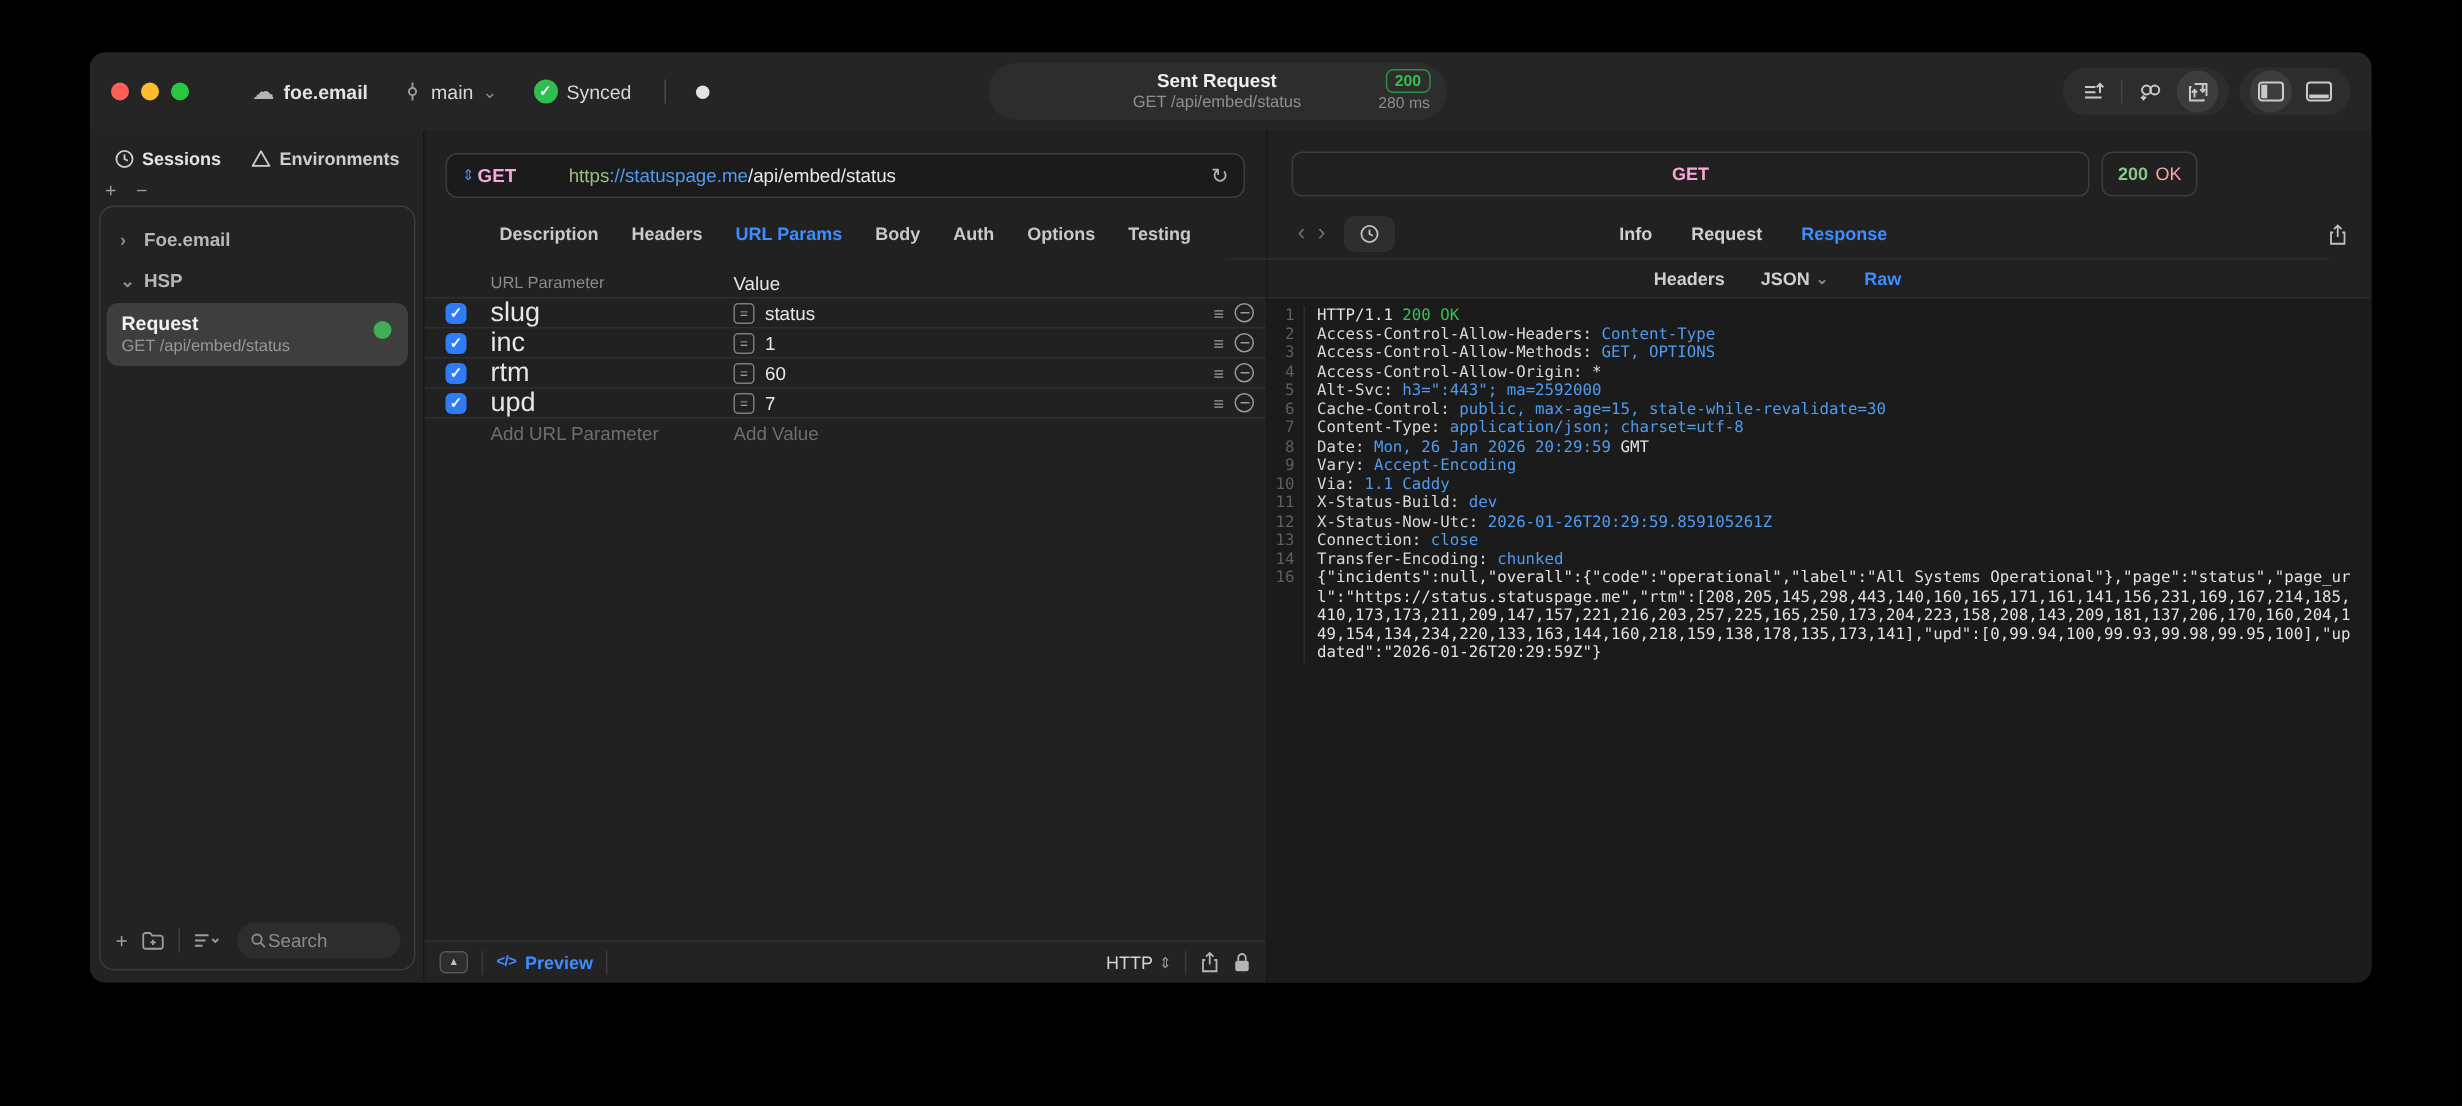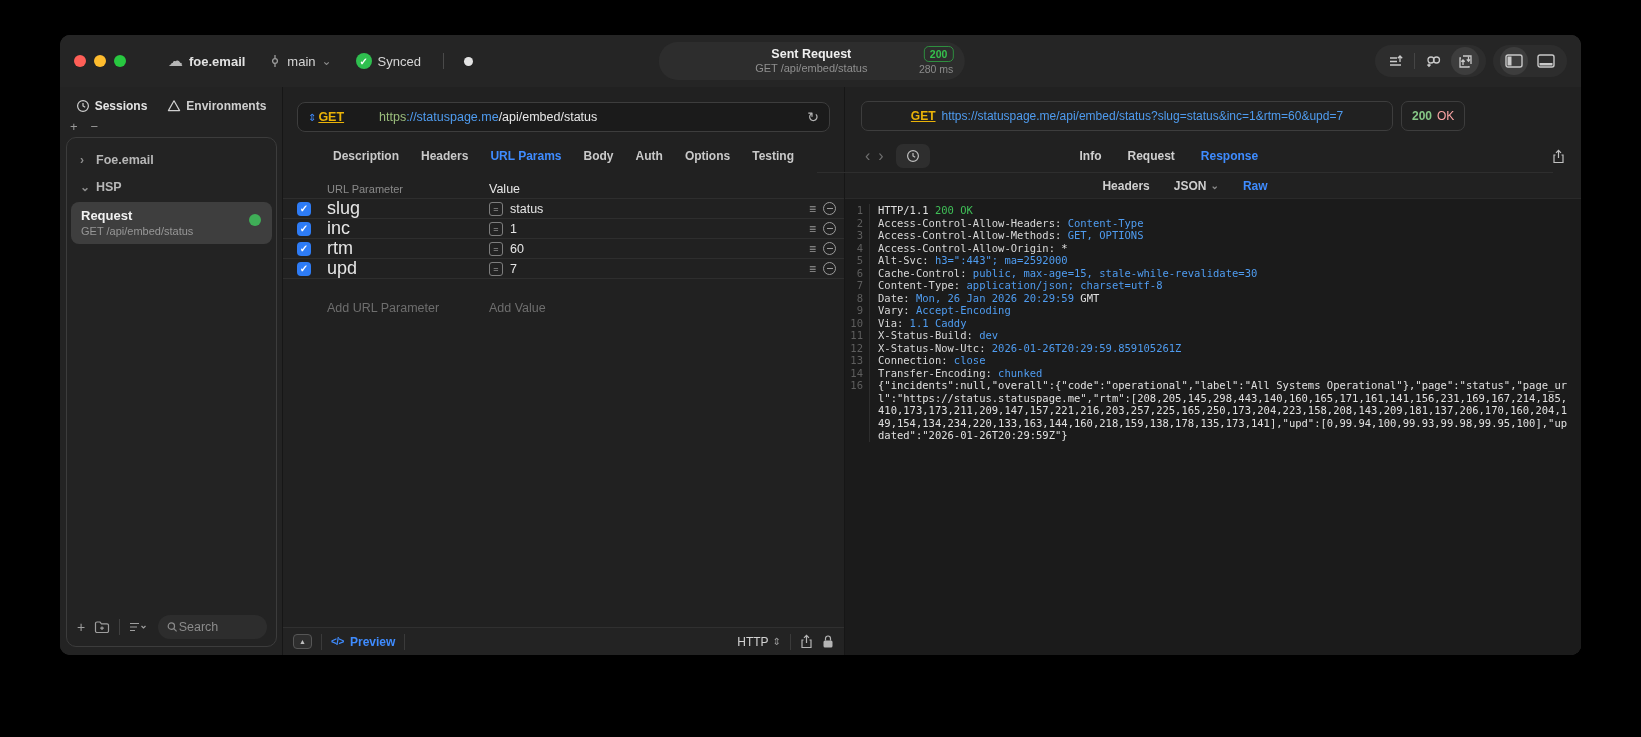--- a/index.html
+++ b/index.html
@@ -72,21 +72,21 @@
     font-family:"Liberation Sans", sans-serif; }
   .search-pill input::placeholder { color:#8b8b8b; }
 
   
   .middle { width:563px; flex:none; background:#212121; border-left:1px solid #161616; border-right:1px solid #161616;
     display:flex; flex-direction:column; }
   .url-wrap { padding:15px 14px 9px; }
   .urlbar { height:30px; border:1px solid #3d3d3d; border-radius:8px; background:#1b1b1b;
     display:flex; align-items:center; padding:0 10px; font-size:12.5px; }
   .updown { color:#3f8cff; font-size:10px; margin-right:2px; }
-  .method { color:#eab308; font-weight:700; margin-right:8px;text-decoration:underline; }
+  .method { color:#f9a8d4; font-weight:700; margin-right:8px; }
   .u-scheme { color:#9cbf7d;padding-left:27px; } .u-host { color:#4f9cf0; } .u-path { color:#e8e8e8; }
   .reload { margin-left:auto; color:#b3b3b3; font-size:14px; }
   .req-tabs { height:30px; display:flex; align-items:center; justify-content:center; gap:22px; }
   .rtab { font-size:12px; font-weight:600; color:#c9c9c9; }
   .rtab.active { color:#3f8cff; }
 
   .ptable { margin-top:8px; }
   .prow { display:flex; align-items:center; height:20px; padding:0 8px 0 14px; border-bottom:1px solid #2e2e2e; }
   .phead { border-bottom:1px solid #2e2e2e; color:#8a8a8a; font-size:11px; height:20px; }
   .col-cb { width:30px; flex:none; }
@@ -94,21 +94,21 @@
   .phead .col-name { font-size:11px; color:#8a8a8a; }
   .col-val { flex:1; display:flex; align-items:center; gap:7px; font-size:12.5px; color:#e6e6e6; }
   .col-icons { width:50px; flex:none; display:flex; align-items:center; justify-content:flex-end; gap:8px; color:#9a9a9a; }
   .cb { width:14px; height:14px; border-radius:4px; background:#2e7cf6; color:#fff; font-size:10px; font-weight:700;
     display:flex; align-items:center; justify-content:center; }
   .eq-box { width:14px; height:14px; border:1px solid #7d7d7d; border-radius:3px; color:#b9b9b9; font-size:9px;
     display:flex; align-items:center; justify-content:center; }
   .reorder { font-size:12px; letter-spacing:-1px; }
   .remove { width:13px; height:13px; border:1.2px solid #9a9a9a; border-radius:50%; position:relative; }
   .remove::after { content:""; position:absolute; left:2.5px; right:2.5px; top:50%; height:1.2px; margin-top:-0.6px; background:#9a9a9a; }
-  .padd { color:#6e6e6e; border-bottom:none;margin-top:19px; }
+  .padd { color:#6e6e6e; border-bottom:none; }
   .padd .col-name, .padd .col-val { color:#6e6e6e; font-size:12.5px; }
 
   .mid-spacer { flex:1; }
   .mid-bottom { height:28px; flex:none; border-top:1px solid #303030; background:#232323;
     display:flex; align-items:center; padding:0 10px; gap:9px; }
   .collapse-box { width:19px; height:15px; border:1px solid #565656; border-radius:4px; background:#2e2e2e;
     display:flex; align-items:center; justify-content:center; color:#c0c0c0; font-size:7px; }
   .mb-sep { width:1px; height:16px; background:#3a3a3a; }
   .preview { display:flex; align-items:center; gap:6px; color:#3f8cff; font-size:12px; font-weight:600; }
   .code-glyph { font-size:10px; font-weight:700; letter-spacing:-0.5px; }
@@ -424,21 +424,20 @@
             <path d="M3.5 6.5 V4.5 A2.5 2.5 0 0 1 8.5 4.5 V6.5"></path>
           </svg>
         </span>
       </div>
     </div>
 
     <div class="right">
       <div class="resp-top">
         <div class="resp-url">
           <span class="method">GET</span>
-          <span class="u-full">https://statuspage.me/api/embed/status?slug=status&amp;inc=1&amp;rtm=60&amp;upd=7</span>
         </div>
         <div class="resp-status">
           <span class="rs-code">200</span>
           <span class="rs-ok">OK</span>
         </div>
       </div>
 
       <div class="resp-nav">
         <span class="nav-chev">‹</span>
         <span class="nav-chev">›</span>

